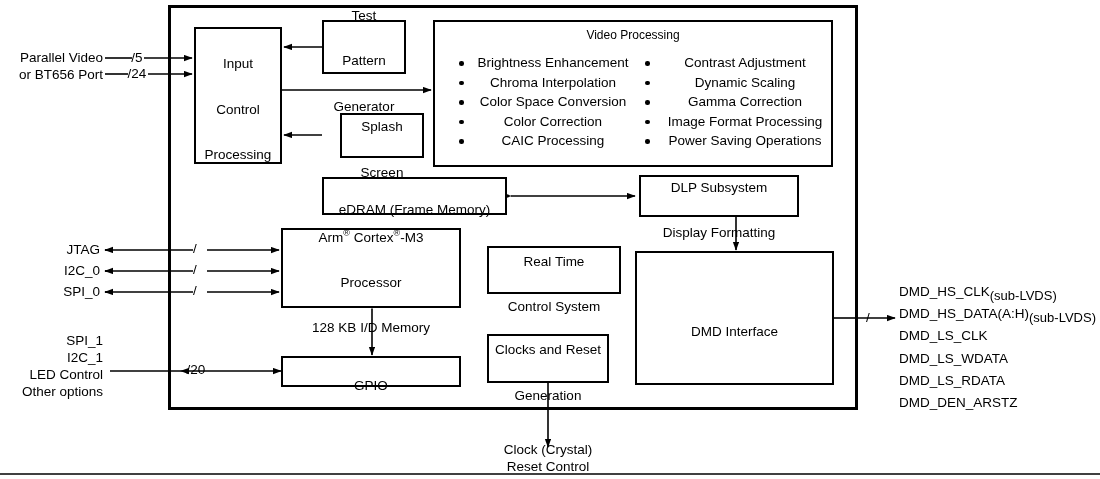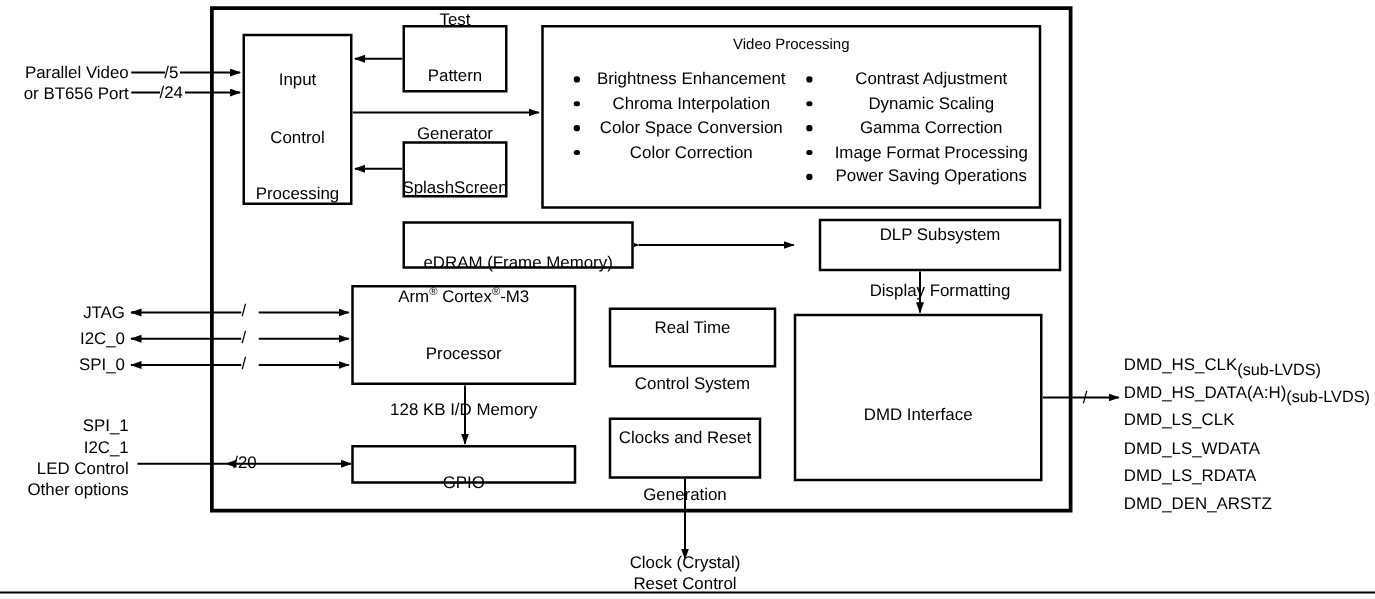--- a/index.html
+++ b/index.html
@@ -165,49 +165,50 @@
     <span class="boxtext">Control</span>
     <span class="boxtext">Processing</span>
   </div>
 
   <div class="box" style="left:322px; top:20px; width:84px; height:54px; flex-direction:column;">
     <span class="boxtext">Test</span>
     <span class="boxtext">Pattern</span>
     <span class="boxtext">Generator</span>
   </div>
 
-  <div class="box" style="left:322px; top:113px; width:84px; height:45px; flex-direction:row;">
+  <div class="box" style="left:340px; top:113px; width:84px; height:45px; flex-direction:column;">
     <span class="boxtext">Splash</span>
     <span class="boxtext">Screen</span>
   </div>
 
   <div class="box" style="left:433px; top:20px; width:400px; height:147px; display:block;">
     <div class="vp-title">Video Processing</div>
     <div class="vp-cols">
       <div class="vp-col a">
         <div class="vp-item">Brightness Enhancement</div>
         <div class="vp-item">Chroma Interpolation</div>
         <div class="vp-item">Color Space Conversion</div>
         <div class="vp-item">Color Correction</div>
+        <div class="vp-item">CAIC Processing</div>
       </div>
       <div class="vp-col b">
         <div class="vp-item">Contrast Adjustment</div>
         <div class="vp-item">Dynamic Scaling</div>
         <div class="vp-item">Gamma Correction</div>
         <div class="vp-item">Image Format Processing</div>
         <div class="vp-item">Power Saving Operations</div>
       </div>
     </div>
   </div>
 
   <div class="box" style="left:322px; top:177px; width:185px; height:38px;">
     <span class="boxtext">eDRAM (Frame Memory)</span>
   </div>
 
-  <div class="box" style="left:655px; top:175px; width:194px; height:42px; flex-direction:column;">
+  <div class="box" style="left:639px; top:175px; width:160px; height:42px; flex-direction:column;">
     <span class="boxtext">DLP Subsystem</span>
     <span class="boxtext">Display Formatting</span>
   </div>
 
   <div class="box" style="left:281px; top:228px; width:180px; height:80px; flex-direction:column;">
     <span class="boxtext"><span>Arm</span><sup>®</sup><span> Cortex</span><sup>®</sup><span>-M3</span></span>
     <span class="boxtext">Processor</span>
     <span class="boxtext">128 KB I/D Memory</span>
   </div>
 

